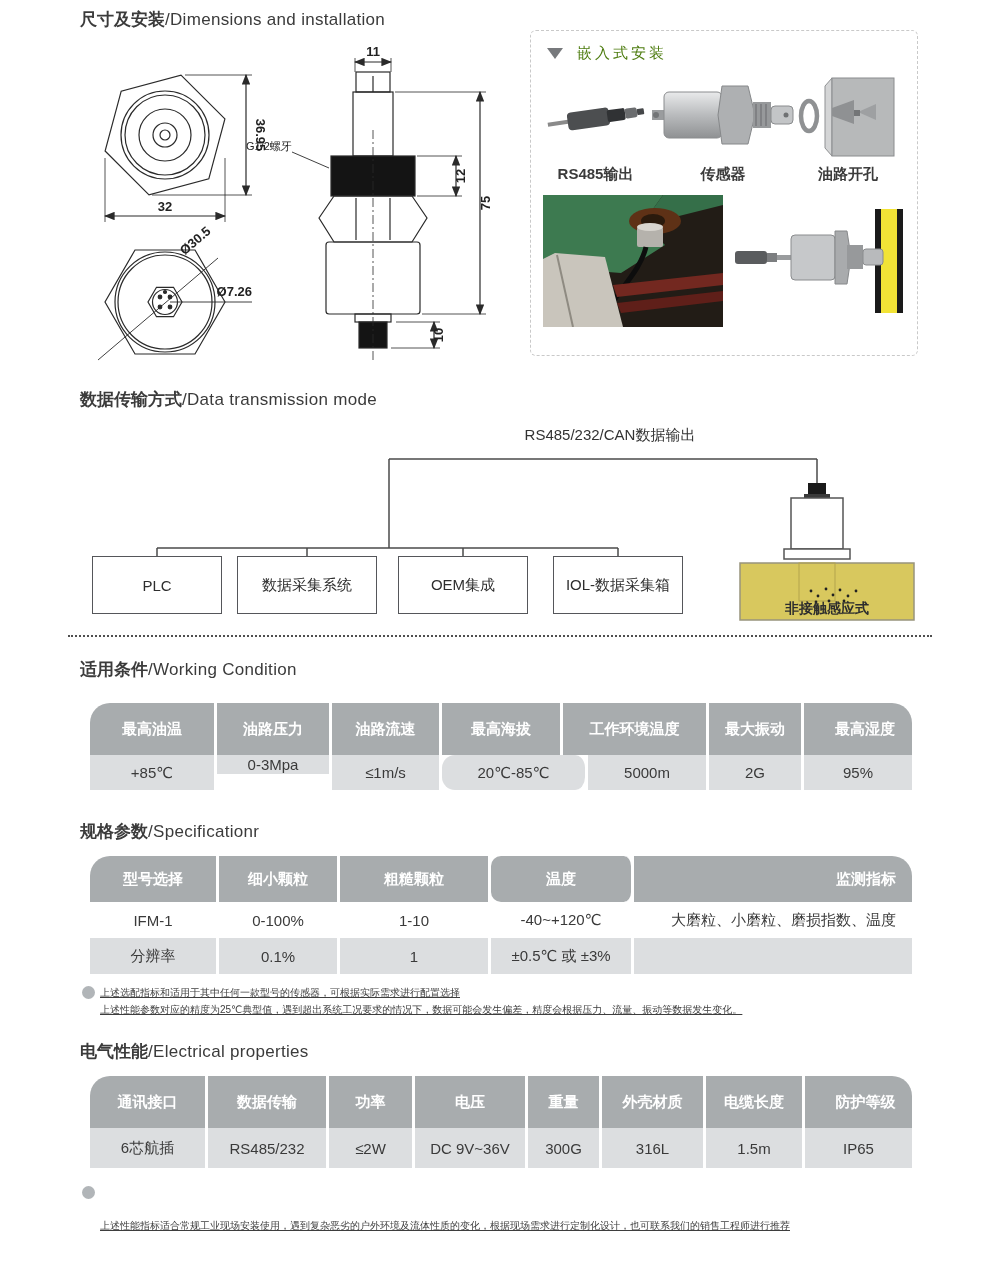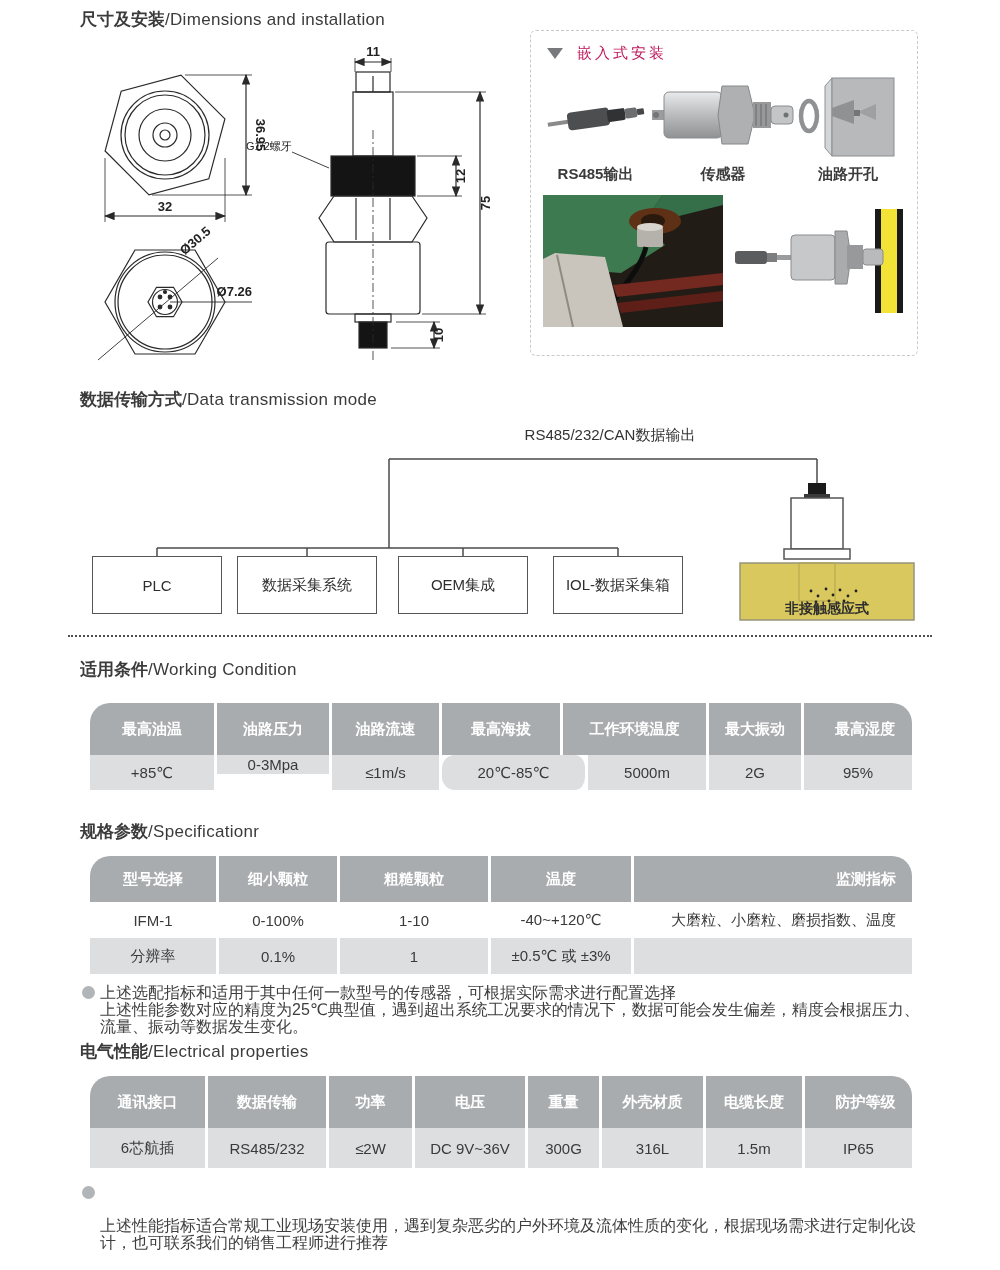--- a/index.html
+++ b/index.html
@@ -13,21 +13,21 @@
 
   svg text{font-family:"Liberation Sans","DejaVu Sans",sans-serif;}
   .dimtxt{font-size:13px;font-weight:700;fill:#222;}
   .lbltxt{font-size:11px;fill:#222;}
 
   
   #embed-panel{position:absolute;left:530px;top:30px;width:388px;height:326px;
     border:1.5px dashed #c9c9c9;border-radius:6px;background:#fff;padding:10px 12px;}
   .embed-head{display:flex;align-items:center;gap:14px;height:24px;margin-left:4px;}
   .tri-down{width:0;height:0;border-left:8px solid transparent;border-right:8px solid transparent;border-top:11px solid #77797c;}
-  .embed-title{font-size:15px;color:#be185d;letter-spacing:3px;font-weight:500;}
+  .embed-title{font-size:15px;color:#4d7c0f;letter-spacing:3px;font-weight:500;}
   .parts-row{display:flex;height:100px;align-items:center;}
   .parts-labels{display:flex;height:24px;}
   .pl{font-size:15px;color:#3b3b3b;font-weight:600;text-align:center;}
   .photos-row{display:flex;gap:6px;margin-top:6px;}
 
   
   .node-box{position:absolute;height:58px;border:1.5px solid #55565a;background:#fff;
     display:flex;align-items:center;justify-content:center;font-size:15px;color:#2e2e2e;}
   #bus-label{position:absolute;left:430px;top:426px;width:360px;text-align:center;
     font-size:15px;color:#333;font-weight:500;}
@@ -40,21 +40,21 @@
   .hc{background:#a8acae;color:#fff;font-weight:700;font-size:15px;
     display:flex;align-items:center;justify-content:center;border-right:3px solid #fff;}
   .hc:last-child{border-right:none;padding-left:14px;}
   .vc{background:#dcdee0;color:#3a3a3a;font-size:15px;
     display:flex;align-items:center;justify-content:center;border-right:3px solid #fff;}
   .vc:last-child{border-right:none;}
   .white-row .vc{background:#ffffff;}
   .ralign{justify-content:flex-end !important;padding-right:16px;}
 
   .bullet{position:absolute;width:13px;height:13px;border-radius:50%;background:#b1b5b8;}
-  .note{position:absolute;left:100px;width:830px;font-size:16px;color:#3e3e3e;line-height:17px;}
+  .note{position:absolute;left:100px;width:830px;font-size:10px;color:#3e3e3e;line-height:17px;text-decoration:underline;}
 </style>
 </head>
 <body>
 
 <div id="page">
 
   <div class="sec-title" style="top:8px;">
     <span class="t-zh">尺寸及安装</span><span class="t-en">/Dimensions and installation</span>
   </div>
 
@@ -290,21 +290,21 @@
 
   <div class="sec-title" style="top:820px;">
     <span class="t-zh">规格参数</span><span class="t-en">/Specificationr</span>
   </div>
 
   <div class="tbl" style="top:856px;">
     <div class="trow hdr-row">
       <div class="hc" style="width:129px;height:46px;">型号选择</div>
       <div class="hc" style="width:121px;height:46px;">细小颗粒</div>
       <div class="hc" style="width:151px;height:46px;">粗糙颗粒</div>
-      <div class="hc" style="width:143px;height:46px;">温度</div>
+      <div class="hc" style="width:143px;height:46px;border-radius:10px;">温度</div>
       <div class="hc ralign" style="width:278px;height:46px;">监测指标</div>
     </div>
     <div class="trow white-row">
       <div class="vc" style="width:129px;height:36px;">IFM-1</div>
       <div class="vc" style="width:121px;height:36px;">0-100%</div>
       <div class="vc" style="width:151px;height:36px;">1-10</div>
       <div class="vc" style="width:143px;height:36px;">-40~+120℃</div>
       <div class="vc ralign" style="width:278px;height:36px;">大磨粒、小磨粒、磨损指数、温度</div>
     </div>
     <div class="trow">

